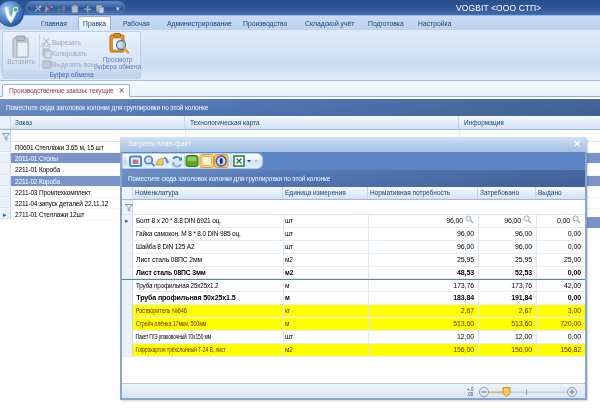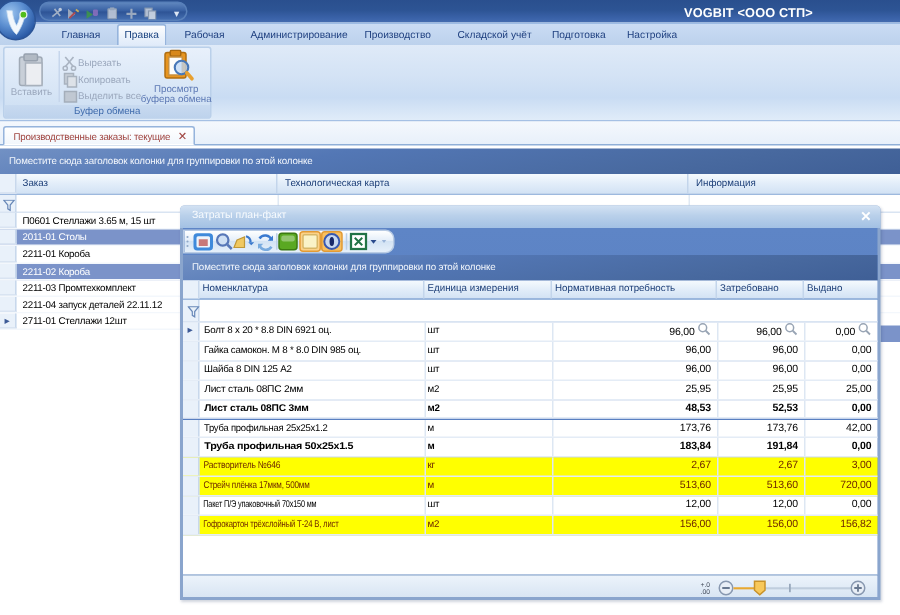--- a/index.html
+++ b/index.html
@@ -1,20 +1,20 @@
 <!DOCTYPE html>
 <html><head><meta charset="utf-8">
 <style>
 *{margin:0;padding:0;box-sizing:border-box;}
 html,body{width:600px;height:410px;overflow:hidden;}
 body{font-family:"Liberation Sans",sans-serif;background:#fff;position:relative;}
 .abs{position:absolute;}
 
 #titlebar{left:0;top:0;width:600px;height:15px;background:linear-gradient(180deg,#2a4f8e 0%,#2d5494 45%,#3a62a8 80%,#446cb0 100%);}
-#apptitle{left:456px;top:3px;font-size:8.5px;font-weight:bold;color:#fff;letter-spacing:0.1px;}
+#apptitle{left:456px;top:3px;font-size:8.5px;font-weight:normal;color:#fff;letter-spacing:0.1px;}
 #qatpill{left:26px;top:1px;width:99px;height:13px;background:linear-gradient(180deg,#5e85bd 0%,#3a62a4 45%,#2e5496 55%,#446eb0 100%);border-radius:7px;border:1px solid #5880ba;}
 
 #tabrow{left:0;top:15px;width:600px;height:15px;background:linear-gradient(180deg,#cadcf4 0%,#bcd1ec 100%);border-top:1px solid #9cbbe4;}
 .tab{position:absolute;top:1px;height:14px;font-size:6.8px;color:#1e3f7f;line-height:14px;white-space:nowrap;}
 #tabsel{left:78px;top:0px;width:33px;height:15px;background:linear-gradient(180deg,#fefefe,#e9f1fb 60%,#dfeafa);border:1px solid #96b4dc;border-bottom:none;border-radius:2px 2px 0 0;color:#17407e;text-align:center;}
 
 #logo{left:-3px;top:0px;width:27px;height:27px;border-radius:50%;background:radial-gradient(circle at 35% 30%,#9cc4ee 0%,#5b8ed0 40%,#2c5ca8 75%,#1d4488 100%);border:1px solid #2b5496;z-index:30;}
 
 #ribbon{left:0;top:30px;width:600px;height:51px;background:linear-gradient(180deg,#dfeaf8 0%,#d4e3f5 40%,#c9dcf3 70%,#e0ecf9 100%);border-bottom:1px solid #a5c0e4;}
 #group1{left:2px;top:1px;width:139px;height:48px;background:linear-gradient(180deg,#e8f0fb 0%,#d8e6f6 60%,#cbddf2 100%);border:1px solid #bad0ea;border-radius:2px;}

